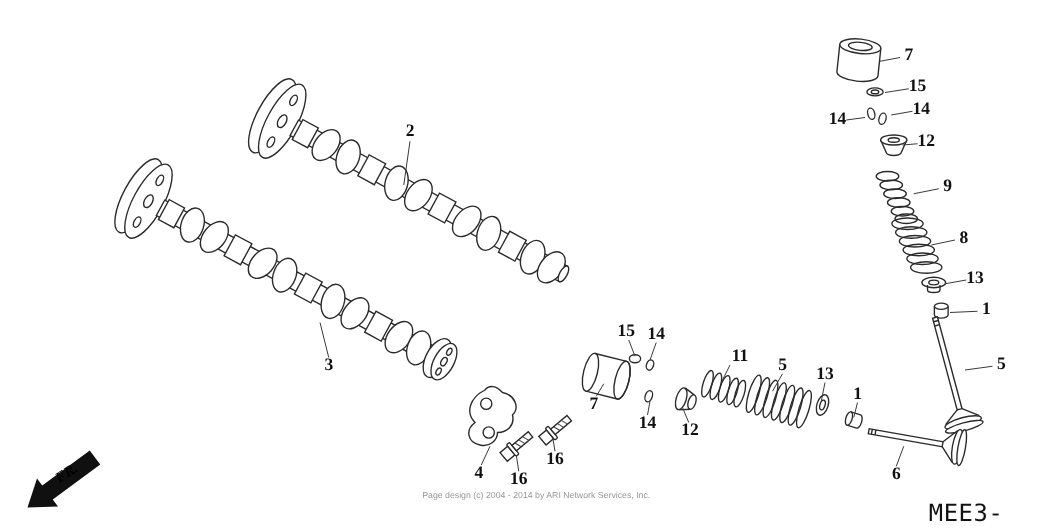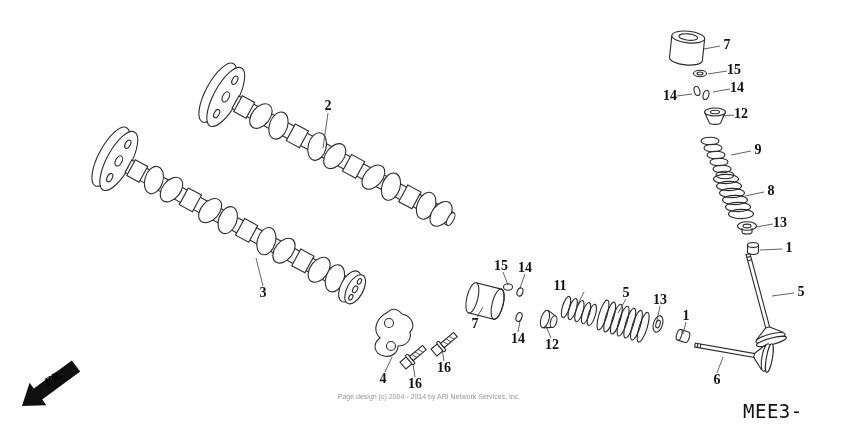--- a/index.html
+++ b/index.html
@@ -238,21 +238,21 @@
   <div class="callout" style="left:758px;top:150px">9</div>
   <div class="callout" style="left:771px;top:191px">8</div>
   <div class="callout" style="left:780px;top:223px">13</div>
   <div class="callout" style="left:789px;top:248px">1</div>
   <div class="callout" style="left:801px;top:292px">5</div>
   <div class="callout" style="left:501px;top:266px">15</div>
   <div class="callout" style="left:525px;top:268px">14</div>
   <div class="callout" style="left:475px;top:324px">7</div>
   <div class="callout" style="left:518px;top:339px">14</div>
   <div class="callout" style="left:552px;top:345px">12</div>
-  <div class="callout" style="left:560px;top:286px">11</div>
+  <div class="callout" style="left:592px;top:286px">11</div>
   <div class="callout" style="left:626px;top:293px">5</div>
   <div class="callout" style="left:660px;top:300px">13</div>
   <div class="callout" style="left:686px;top:316px">1</div>
   <div class="callout" style="left:717px;top:380px">6</div>
   <div class="callout" style="left:383px;top:379px">4</div>
   <div class="callout" style="left:415px;top:384px">16</div>
   <div class="callout" style="left:444px;top:368px">16</div>
 
   <div class="fr-label">FR.</div>
   <div class="watermark">Page design (c) 2004 - 2014 by ARI Network Services, Inc.</div>

